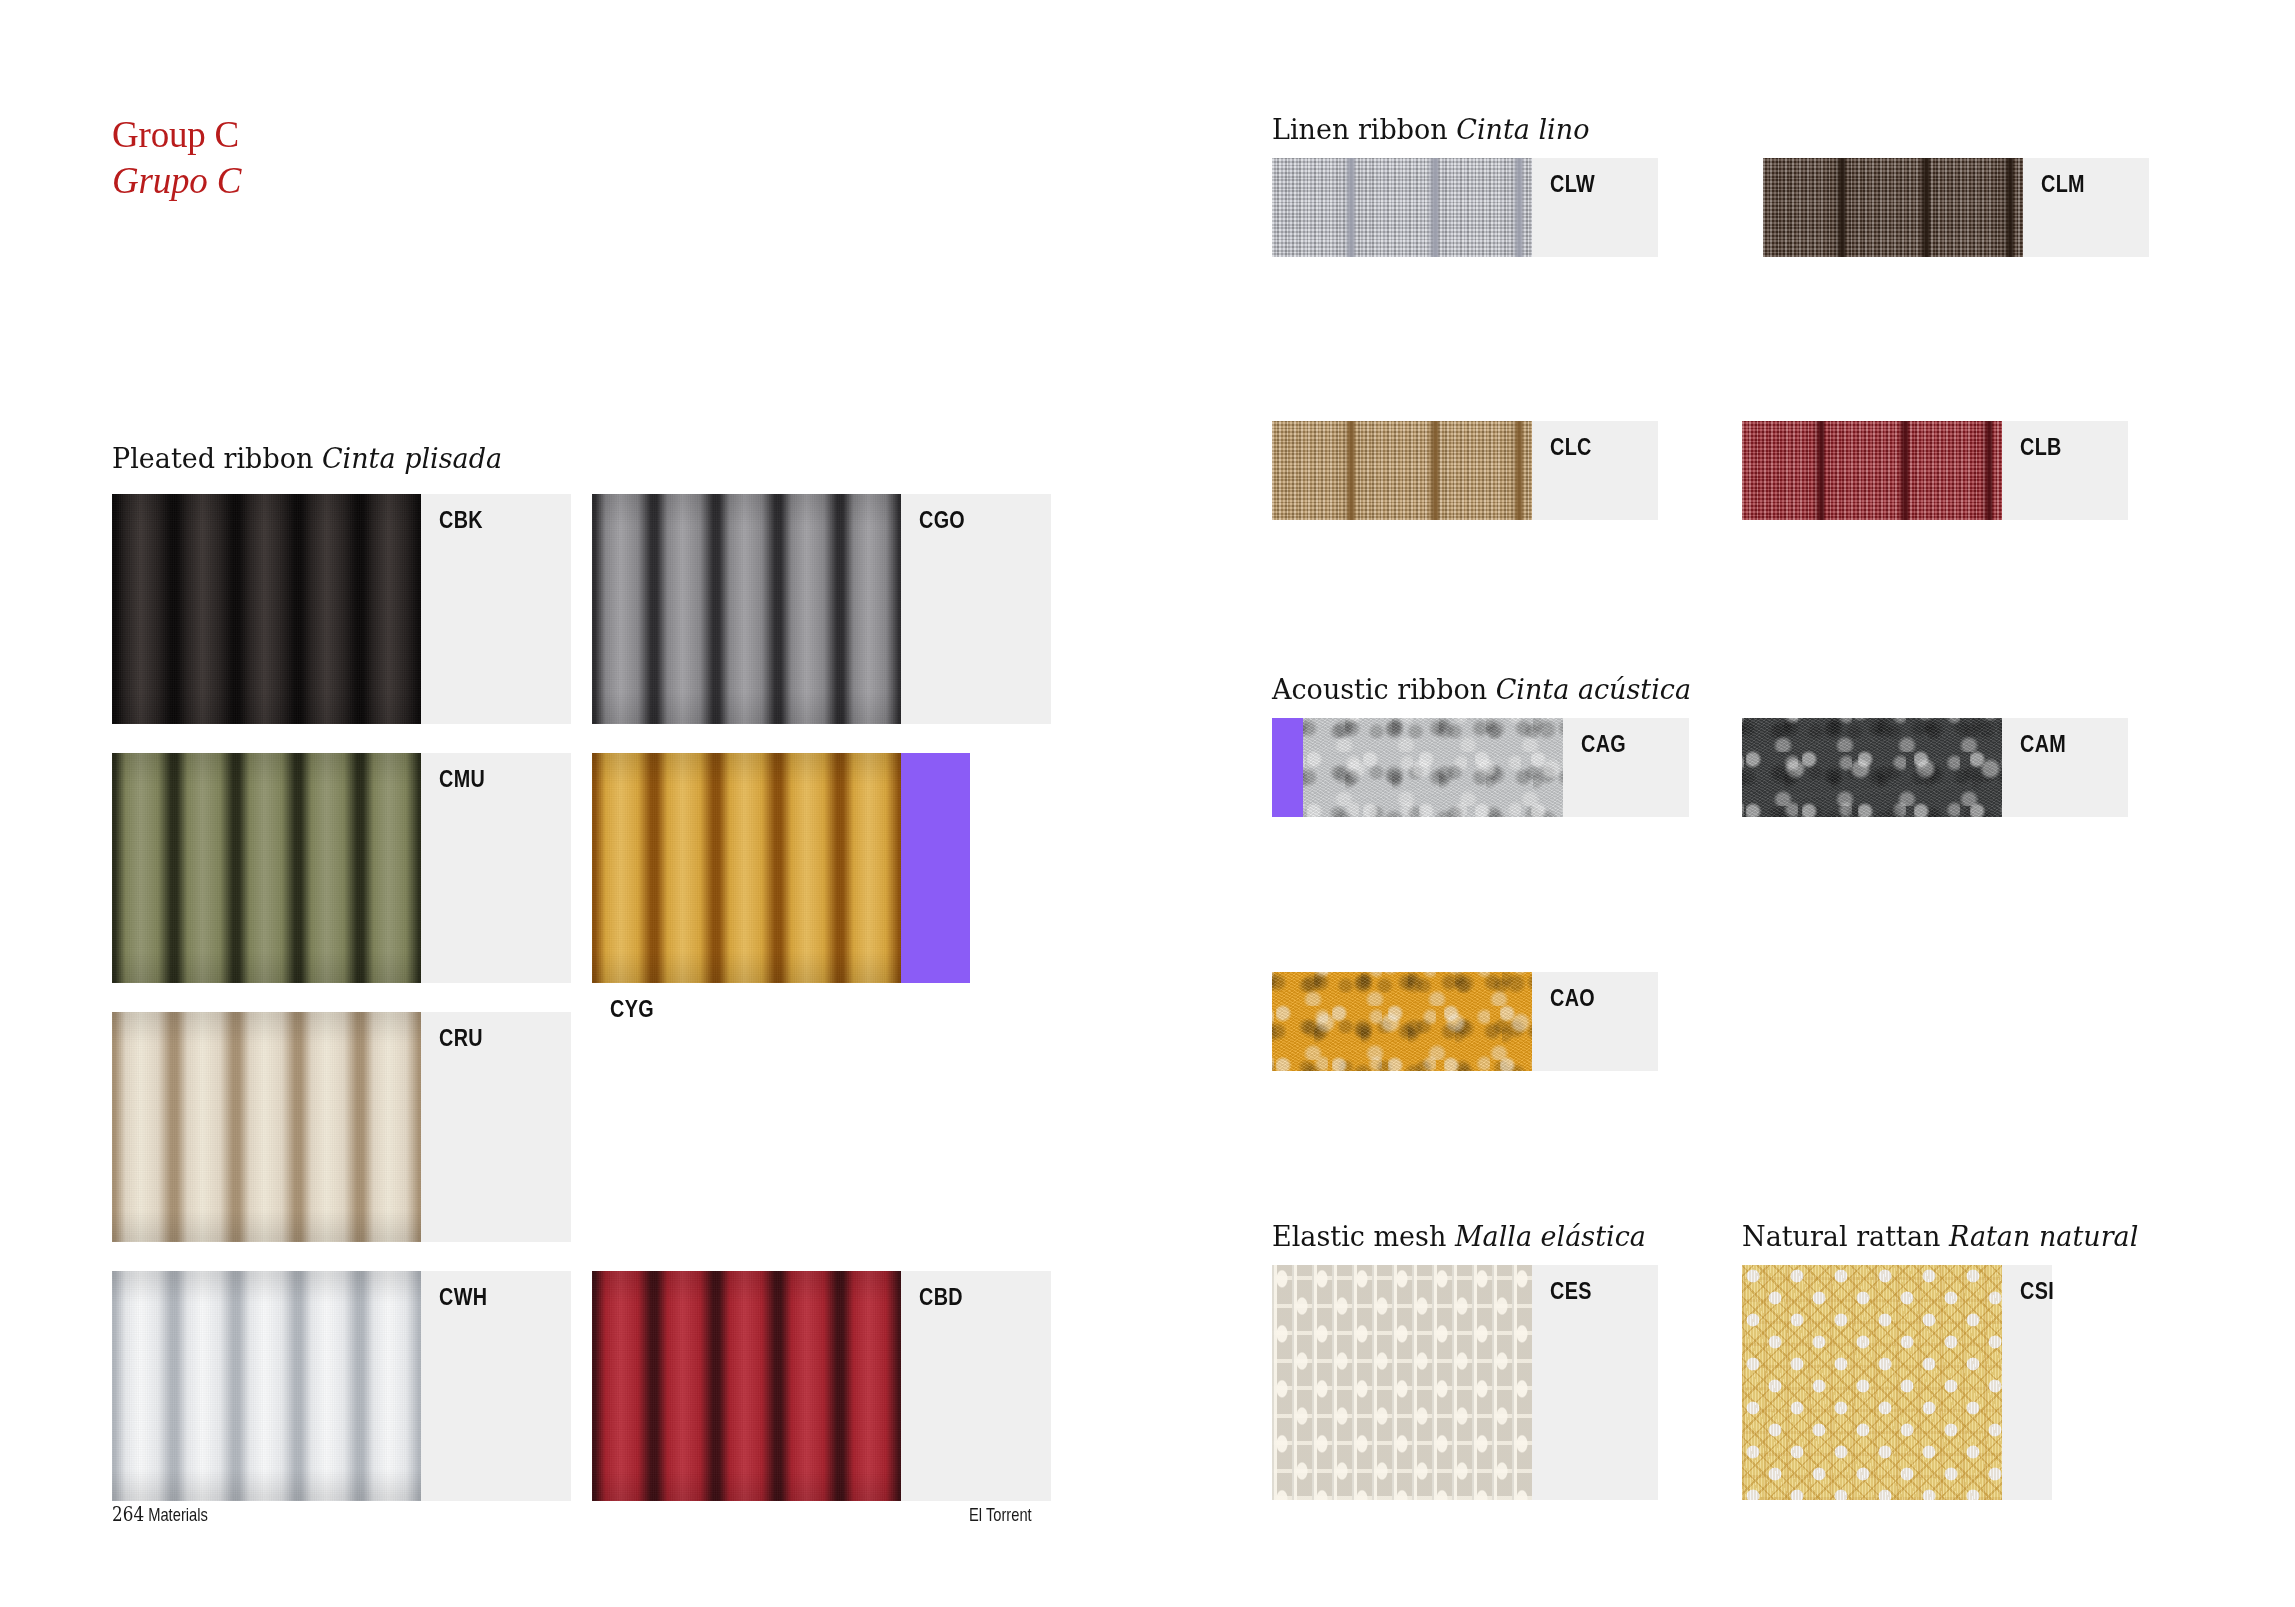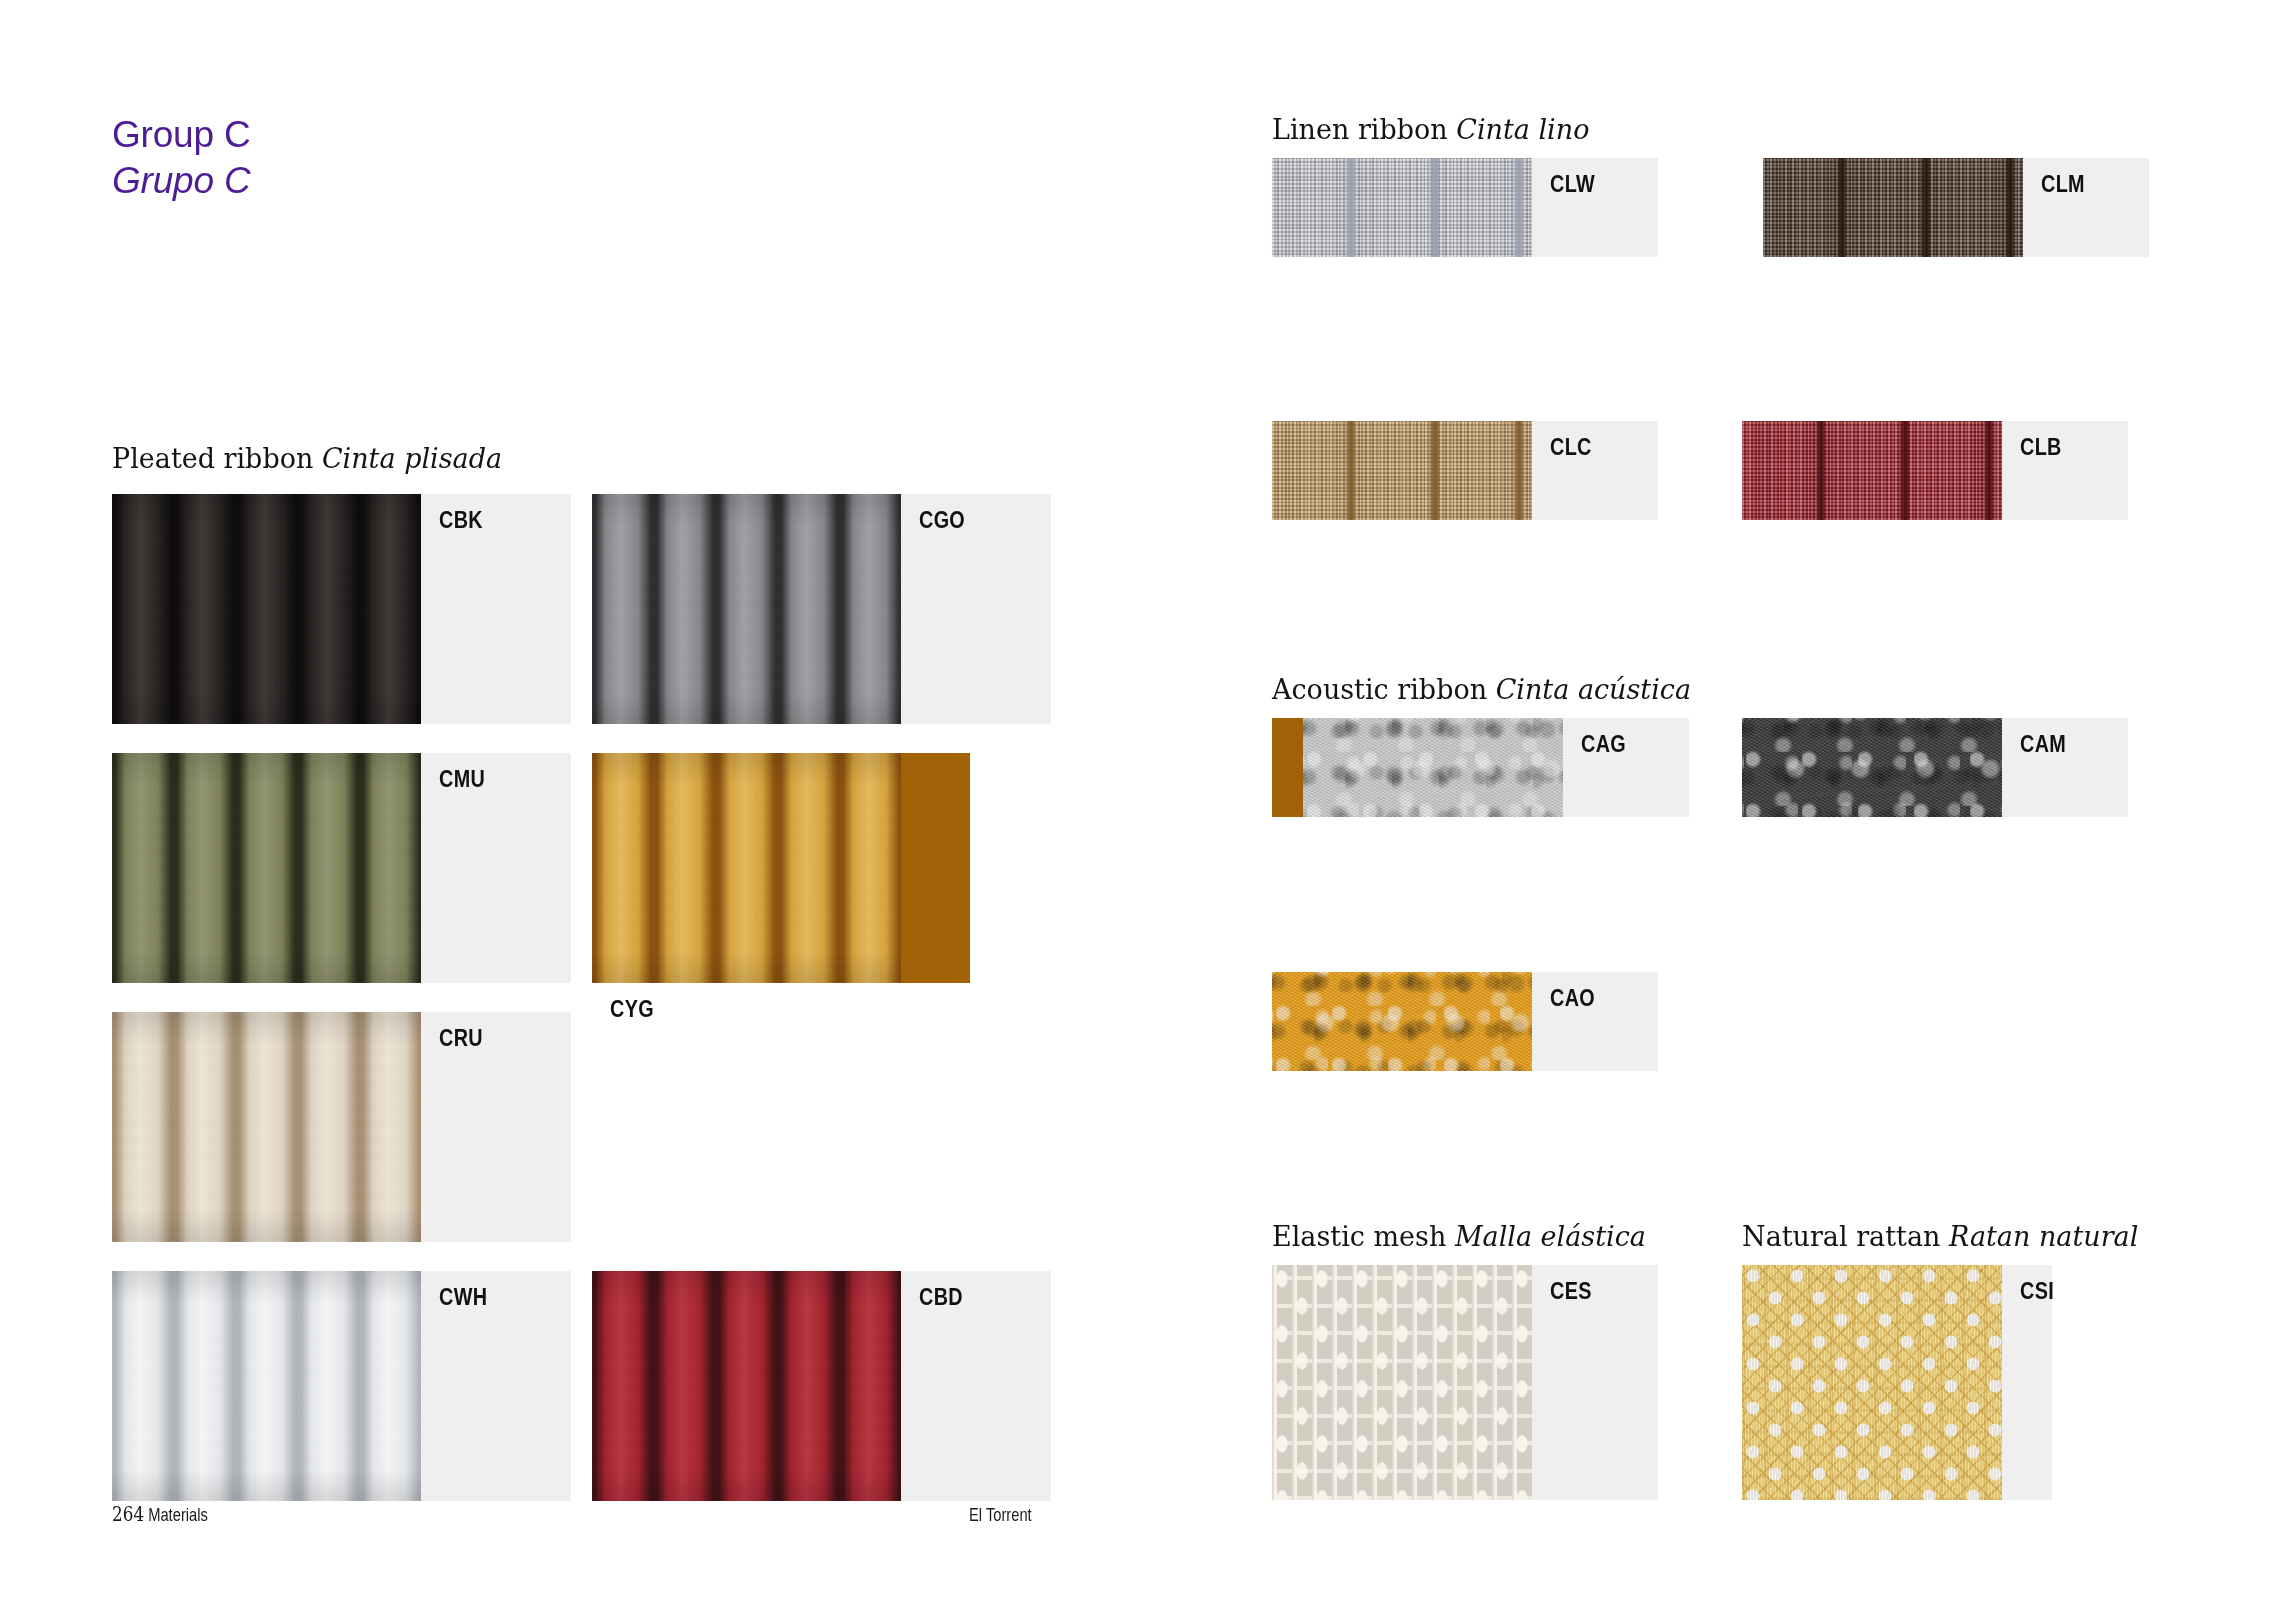--- a/index.html
+++ b/index.html
@@ -13,36 +13,36 @@
   .spread{position:relative;width:2296px;height:1607px;background:#ffffff;}
 
   
   .page{position:absolute;top:0;height:1607px;}
   .page-left{left:0;width:1185px;}
   .page-right{left:1185px;width:1111px;text-align:center;}
 
   
   .group-title{
     position:absolute;left:112px;top:112px;
-    font-family:Liberation Sans, sans-serif;
+    font-family:Liberation Serif, serif;
     font-weight:400;font-size:37px;line-height:46px;
-    letter-spacing:-0.2px;color:#4c1d95;
+    letter-spacing:-0.2px;color:#b91c1c;
   }
   .group-title .en{display:block;font-style:normal;}
   .group-title .es{display:block;font-style:italic;}
 
   .sec-head{
     position:absolute;
     font-family:"DejaVu Serif", serif;
     font-size:27px;line-height:31px;color:#141414;white-space:nowrap;
   }
   .sec-head .es{font-style:italic;}
 
   
-  .card{position:absolute;display:flex;background:#a16207;}
+  .card{position:absolute;display:flex;background:#8b5cf6;}
   .card .tex{
     position:relative;overflow:hidden;flex:0 0 auto;background:#ddd;
   }
   .card .meta{
     flex:1 1 auto;background:#efefef;position:relative;
   }
   .card .code{
     position:absolute;left:18.4px;top:13px;
     font-family:"Liberation Sans", sans-serif;
     font-weight:700;font-size:23px;letter-spacing:0.4px;

